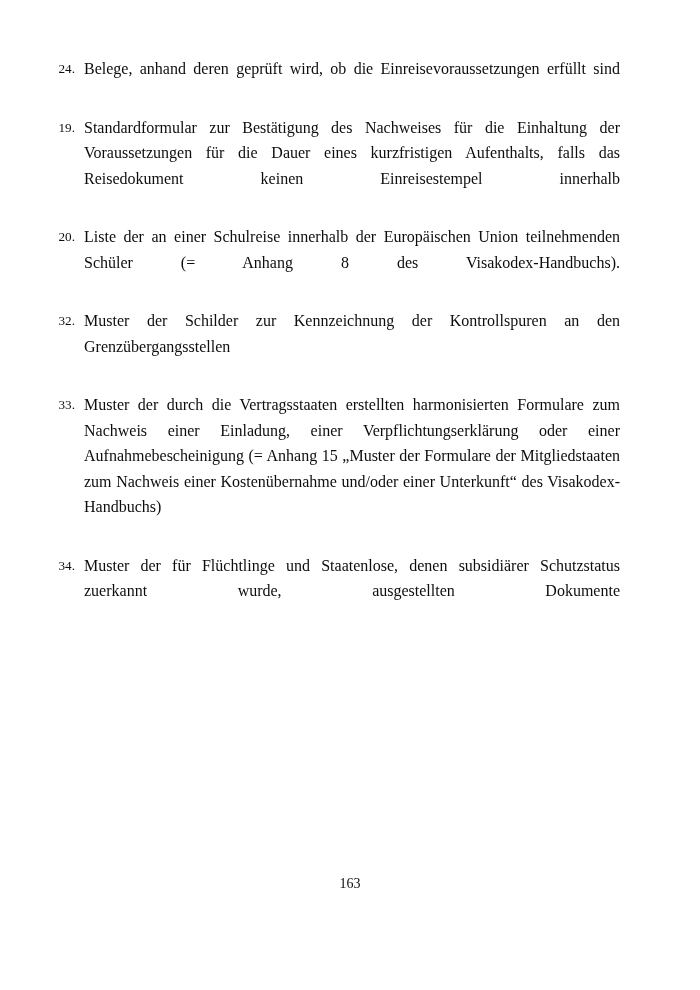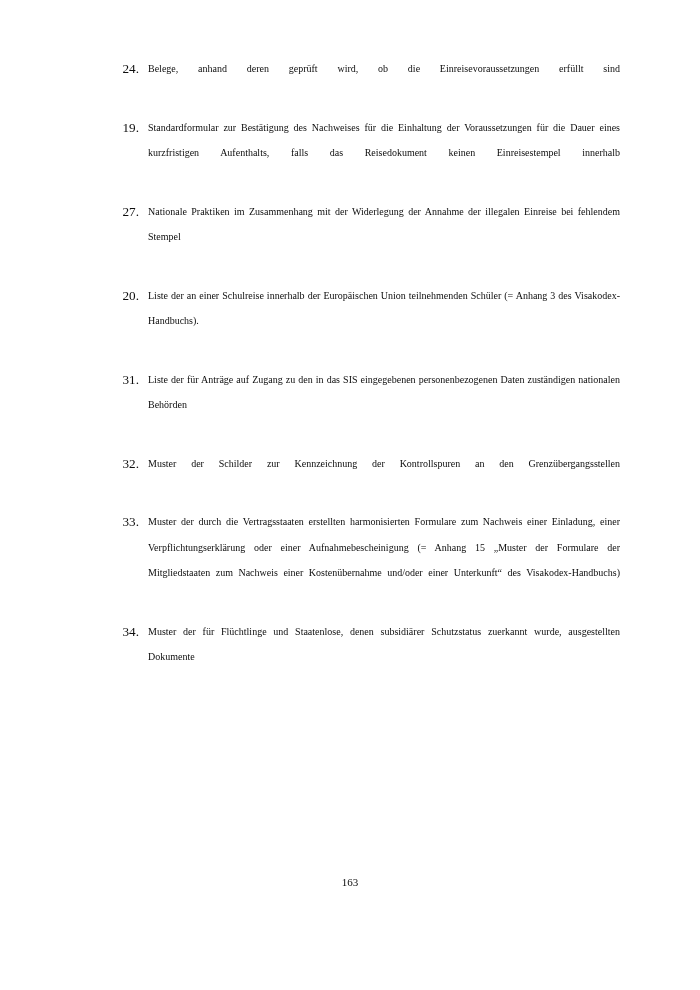--- a/index.html
+++ b/index.html
@@ -12,21 +12,21 @@
     background: #ffffff;
     font-family: "Liberation Serif", serif;
     color: #0d0d0d;
     overflow: hidden;
   }
   .page {
     position: relative;
     width: 700px;
     height: 782px;
     box-sizing: border-box;
-    padding: 56px 80px 0 112px;
+    padding: 56px 80px 0 48px;
   }
   .doc-list {
     list-style: none;
     margin: 0;
     padding: 0;
   }
   .doc-item {
     display: flex;
     align-items: flex-start;
     margin-bottom: 7.5px;
@@ -35,65 +35,57 @@
     flex: 0 0 auto;
     width: 27px;
     text-align: right;
     font-size: 13.2px;
     line-height: 25.5px;
     white-space: nowrap;
   }
   .item-text {
     flex: 1 1 auto;
     padding-left: 9px;
-    font-size: 10px;
+    font-size: 16px;
     line-height: 25.5px;
     text-align: justify;
     text-justify: inter-word;
     hyphens: none;
   }
   
   .item-text::after {
     content: "";
     display: inline-block;
     width: 100%;
   }
   .page-number {
     position: absolute;
     left: 0;
     right: 0;
     top: 876px;
     text-align: center;
-    font-size: 11px;
+    font-size: 14px;
   }
 </style>
 </head>
 <body>
 
 <div class="page">
   <ol class="doc-list">
     <li class="doc-item">
       <span class="item-number">24.</span>
       <span class="item-text">Belege, anhand deren geprüft wird, ob die Einreisevoraussetzungen erfüllt sind</span>
     </li>
     <li class="doc-item">
       <span class="item-number">19.</span>
       <span class="item-text">Standardformular zur Bestätigung des Nachweises für die Einhaltung der Voraussetzungen für die Dauer eines kurzfristigen Aufenthalts, falls das Reisedokument keinen Einreisestempel innerhalb</span>
     </li>
     <li class="doc-item">
-      <span class="item-number">27.</span>
-      <span class="item-text">Nationale Praktiken im Zusammenhang mit der Widerlegung der Annahme der illegalen Einreise bei fehlendem Stempel</span>
-    </li>
-    <li class="doc-item">
       <span class="item-number">20.</span>
-      <span class="item-text">Liste der an einer Schulreise innerhalb der Europäischen Union teilnehmenden Schüler (= Anhang 3 des Visakodex-Handbuchs).</span>
-    </li>
-    <li class="doc-item">
-      <span class="item-number">31.</span>
-      <span class="item-text">Liste der für Anträge auf Zugang zu den in das SIS eingegebenen personenbezogenen Daten zuständigen nationalen Behörden</span>
+      <span class="item-text">Liste der an einer Schulreise innerhalb der Europäischen Union teilnehmenden Schüler (= Anhang 8 des Visakodex-Handbuchs).</span>
     </li>
     <li class="doc-item">
       <span class="item-number">32.</span>
       <span class="item-text">Muster der Schilder zur Kennzeichnung der Kontrollspuren an den Grenzübergangsstellen</span>
     </li>
     <li class="doc-item">
       <span class="item-number">33.</span>
       <span class="item-text">Muster der durch die Vertragsstaaten erstellten harmonisierten Formulare zum Nachweis einer Einladung, einer Verpflichtungserklärung oder einer Aufnahmebescheinigung (= Anhang 15 „Muster der Formulare der Mitgliedstaaten zum Nachweis einer Kostenübernahme und/oder einer Unterkunft“ des Visakodex-Handbuchs)</span>
     </li>
     <li class="doc-item">

